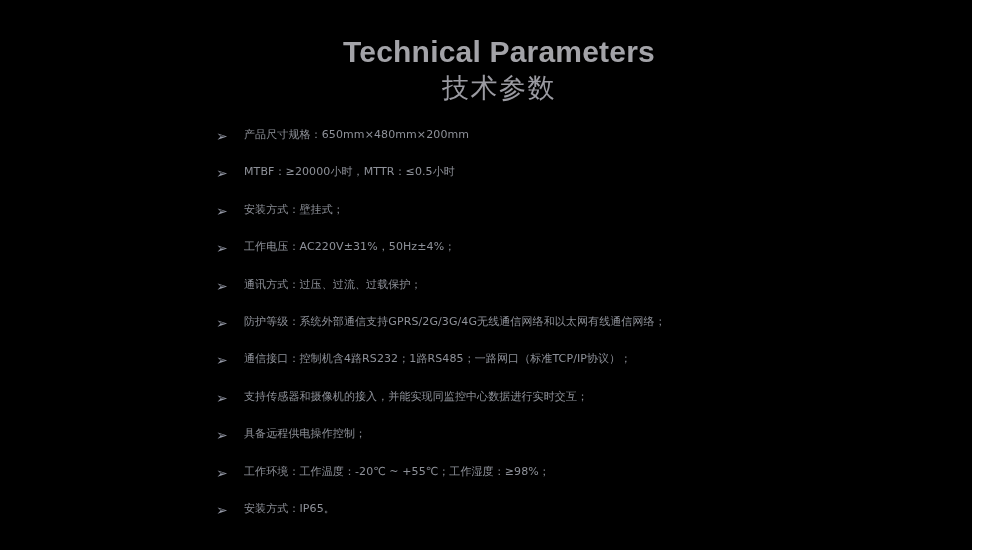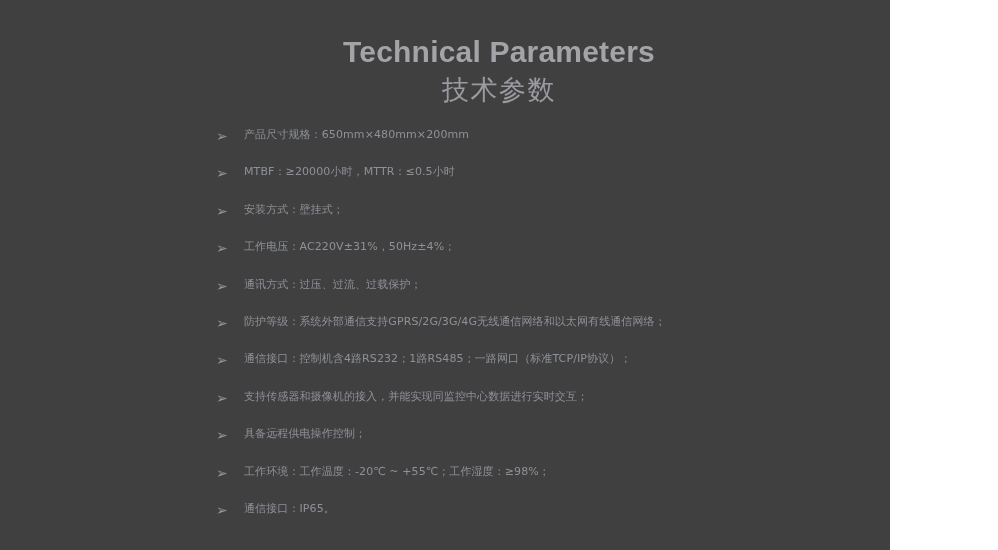--- a/index.html
+++ b/index.html
@@ -10,23 +10,23 @@
   body {
     width: 998px;
     height: 550px;
     background: #ffffff;
     font-family: "Liberation Sans", "DejaVu Sans", sans-serif;
     overflow: hidden;
   }
 
   .page {
     position: relative;
-    width: 890px;
+    width: 972px;
     height: 550px;
-    background: #404040;
+    background: #000000;
     box-sizing: border-box;
   }
 
   
   .heading {
     position: absolute;
     top: 34px;
     left: 0;
     width: 998px;
     text-align: center;
@@ -37,21 +37,21 @@
     font-size: 30px;
     font-weight: bold;
     color: #a3a3a8;
     letter-spacing: 0.2px;
     line-height: 36px;
     margin: 0;
     white-space: nowrap;
   }
 
   .title-cn {
-    font-family: Liberation Sans, sans-serif;
+    font-family: Liberation Mono, monospace;
     font-size: 27px;
     font-weight: normal;
     color: #9a9aa1;
     line-height: 34px;
     margin: 3px 0 0 0;
     letter-spacing: 1.5px;
     white-space: nowrap;
   }
 
   
@@ -150,18 +150,18 @@
       <span class="spec-text">具备远程供电操作控制；</span>
     </li>
 
     <li class="spec-item">
       <span class="bullet">➢</span>
       <span class="spec-text">工作环境：工作温度：-20℃ ~ +55℃；工作湿度：≥98%；</span>
     </li>
 
     <li class="spec-item">
       <span class="bullet">➢</span>
-      <span class="spec-text">通信接口：IP65。</span>
+      <span class="spec-text">安装方式：IP65。</span>
     </li>
 
   </ul>
 
 </div>
 
 </body></html>

